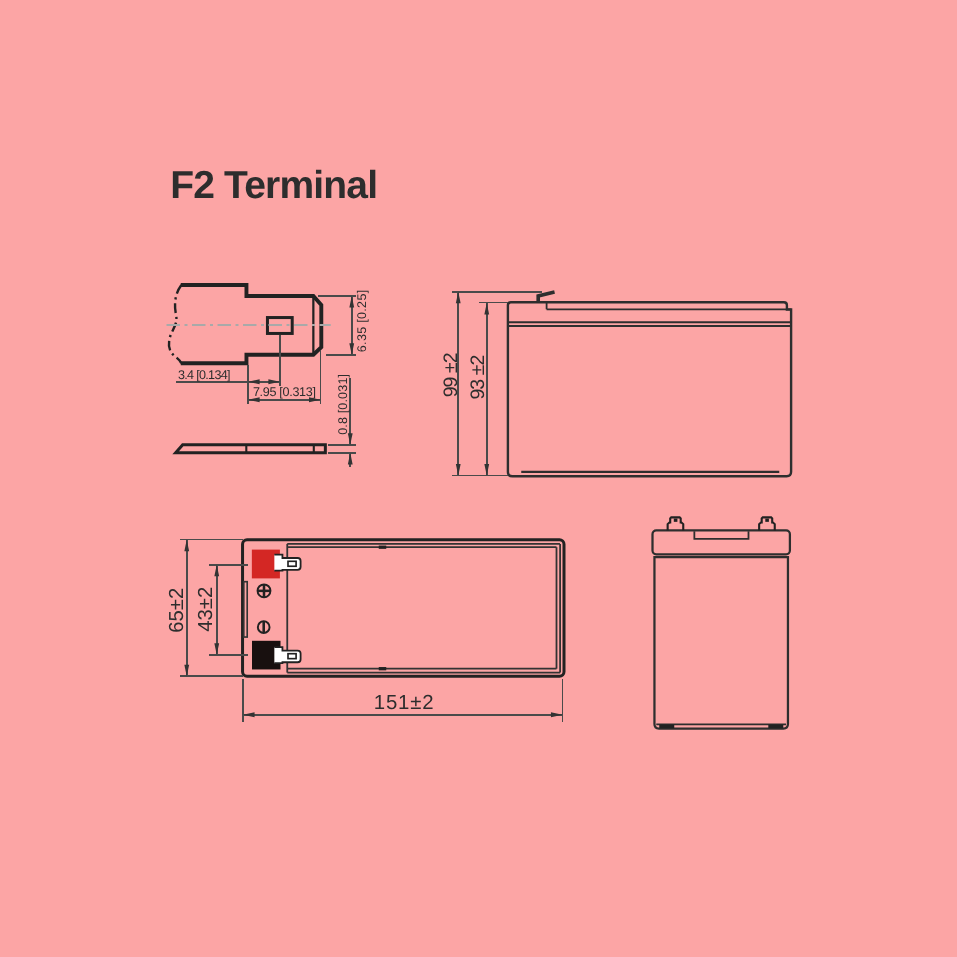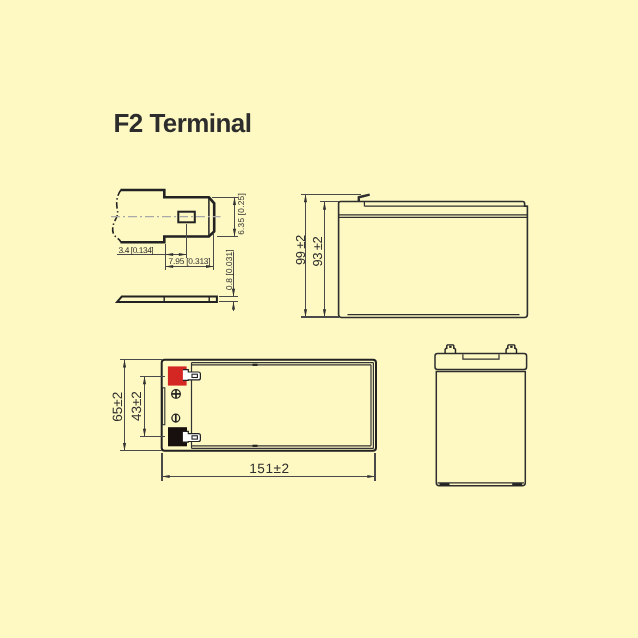--- a/index.html
+++ b/index.html
@@ -1,16 +1,16 @@
 <!DOCTYPE html>
 <html><head>
 <meta charset="utf-8">
 <style>
   html,body{margin:0;padding:0;background:#ffffff;}
-  #canvas{position:relative;width:638px;height:638px;background:#fef9c3;overflow:hidden;}
+  #canvas{position:relative;width:638px;height:638px;background:#fca5a5;overflow:hidden;}
   svg{position:absolute;top:0;left:0;}
   text{font-family:"Liberation Sans", sans-serif;}
 </style>
 </head>
 <body>
 <div id="canvas">
 <svg width="638" height="638" viewBox="0 0 638 638" fill="none" style="text-rendering:geometricPrecision">
 
   <text x="113.5" y="132.2" font-size="26" font-weight="bold" letter-spacing="-0.55" fill="#2d2d2d">F2 Terminal</text>
 

